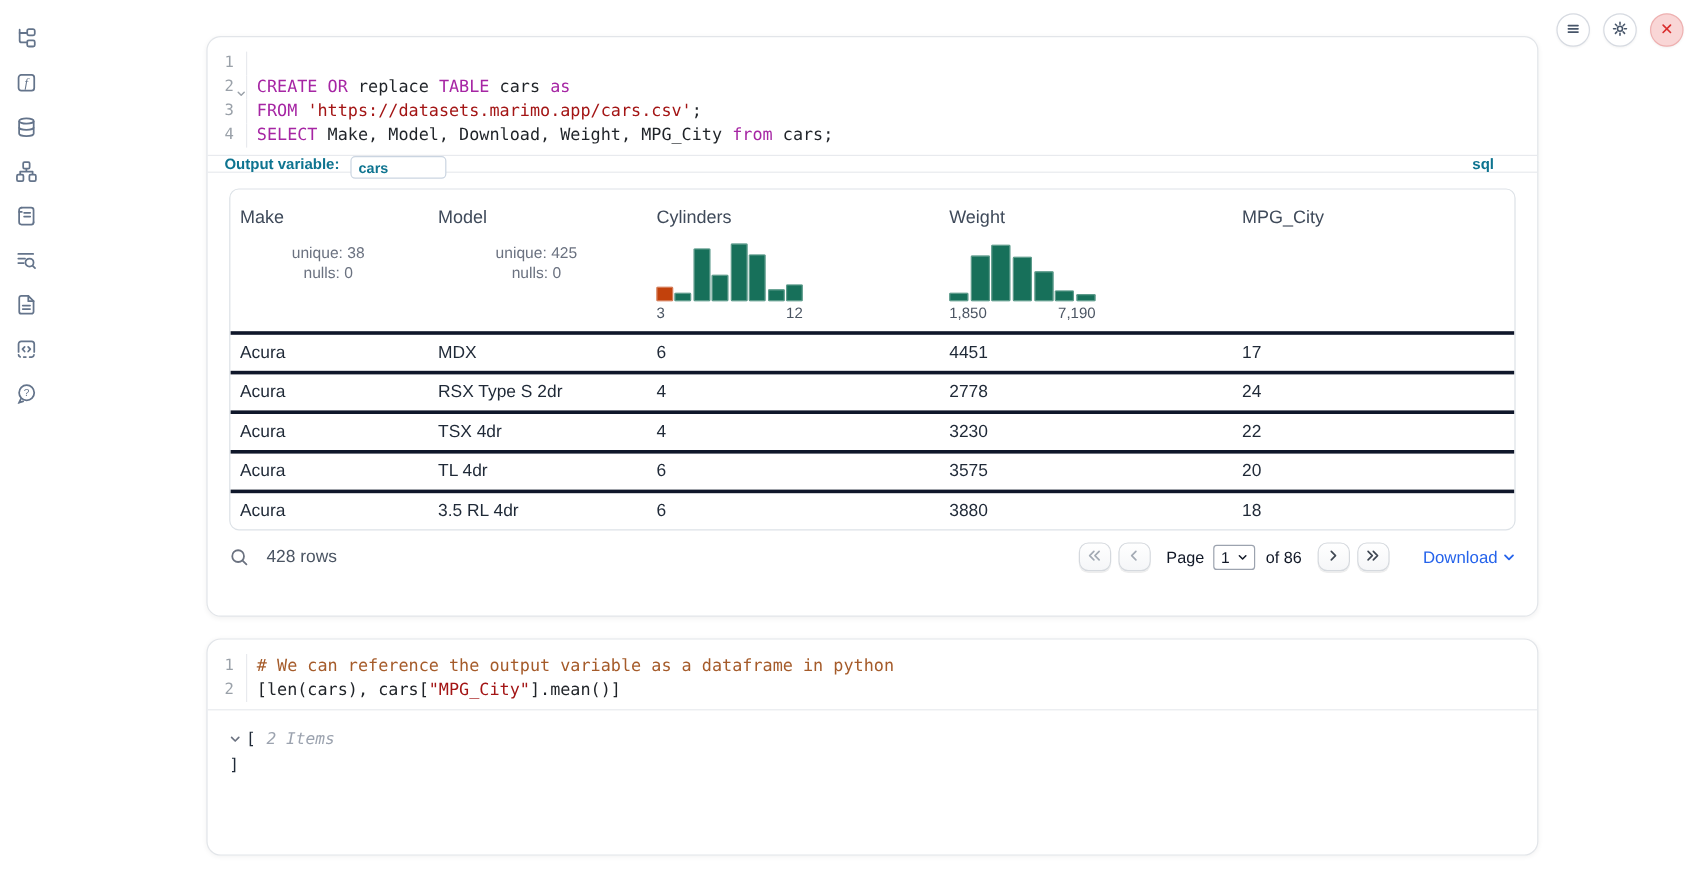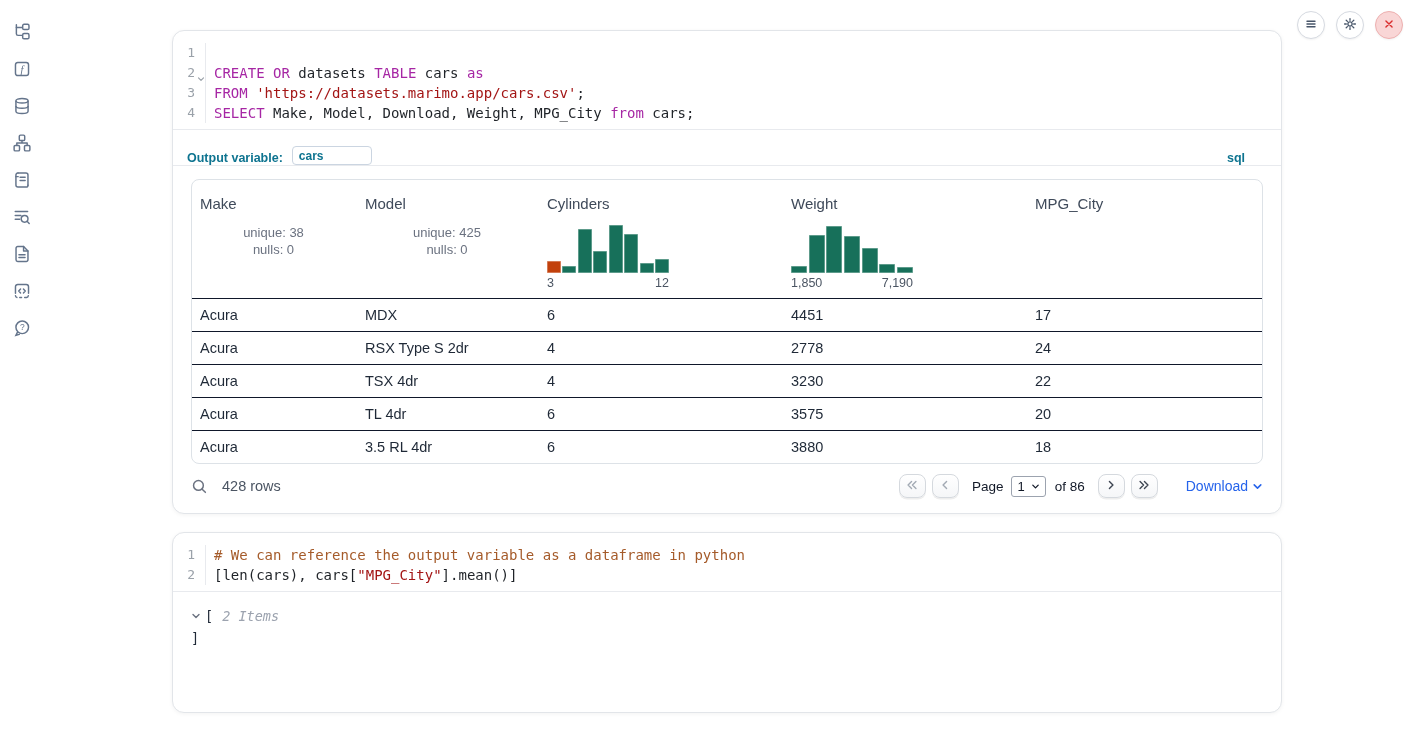--- a/index.html
+++ b/index.html
@@ -32,41 +32,41 @@
   .gutter { flex:none; width:33px; text-align:right; padding-right:10px; color:#9aa1a9;
     font-size:13px; border-right:1px solid #e8eaee; position:relative; }
   .gutter .fold { position:absolute; right:0px; top:6px; }
   .code { padding-left:8px; white-space:pre; color:#1f2328; }
   .tok-comment { color:#a55b2a; }
   .tok-kw { color:#a626a4; }
   .tok-str { color:#a31515; }
   .tok-plain { color:#1f2328; }
 
   
-  .outvar-row { display:flex; align-items:flex-end; height:37px; padding:0 14px;
+  .outvar-row { display:flex; align-items:flex-start; height:15px; padding:0 14px;
     border-top:1px solid #e8eaee; border-bottom:1px solid #e8eaee; }
   .outvar-label { color:#0e7490; font-weight:bold; font-size:12.5px; }
   .outvar-input { margin-left:9px; width:80px; height:19px; border:1px solid #cbd5e1;
     border-radius:4px; padding:0 6px; font-size:12px; font-weight:bold; color:#0e7490;
     font-family:"Liberation Sans",sans-serif; }
   .lang-badge { margin-left:auto; margin-right:22px; color:#0e7490; font-weight:bold;
     font-size:12.5px; cursor:pointer; }
 
   
   .table-card { margin:13px 18px 0 18px; border:1px solid #dde2e7; border-radius:8px; overflow:hidden; }
   .tgrid { display:grid; grid-template-columns:165px 182px 244px 244px 1fr; }
   .th { padding:15px 10px 8px 8px; }
   .col-label { font-size:15px; color:#3f4a5a; }
   .col-stats { margin-top:12px; font-size:13px; color:#6b7280; line-height:17px;text-align:center; }
   .hist { margin-top:9px; width:122px; }
   .hist-bars { display:flex; align-items:flex-end; gap:1.5px; height:52px; }
   .hist-bar { flex:1; border-radius:1px; box-shadow:inset 0 0 0 1px rgba(255,255,255,.3); }
   .hist-axis { display:flex; justify-content:space-between; margin-top:3px;
     font-size:12.5px; color:#4b5563; }
-  .trow { height:33px; border-top:1px solid #0f172a; align-items:center; cursor:default; }
+  .trow { height:33px; border-top:3px solid #0f172a; align-items:center; cursor:default; }
   .td { padding-left:8px; font-size:14.5px; color:#1f2937; }
 
   
   .table-footer { margin:2px 18px 0 18px; height:40px; display:flex; align-items:center; }
   .rows-label { margin-left:14px; font-size:14.5px; color:#4b5563; }
   .pager { margin-left:auto; display:flex; align-items:center; }
   .pg-btn { width:27px; height:24px; border:1px solid #d5d9de; border-radius:8px;
     background:linear-gradient(#ffffff,#f5f6f8); box-shadow:0 1.5px 0 rgba(0,0,0,.07);
     display:flex; align-items:center; justify-content:center; cursor:pointer; }
   .pg-btn.disabled { color:#a3aab4; }
@@ -163,21 +163,21 @@
 
 <section class="cell" id="cell-sql">
   <div class="code-editor" id="sql-code">
       <div class="code-line">
         <div class="gutter">1</div>
       </div>
       <div class="code-line">
         <div class="gutter">2<span class="fold"><svg width="8" height="8" viewBox="0 0 8 8" fill="none" stroke="#9aa1a9" stroke-width="1.2" stroke-linecap="round" stroke-linejoin="round">
               <path d="M1.5 2.8L4 5.3l2.5-2.5"></path>
             </svg></span></div>
-        <div class="code"><span class="tok-kw">CREATE</span><span class="tok-plain"> </span><span class="tok-kw">OR</span><span class="tok-plain"> datasets </span><span class="tok-kw">TABLE</span><span class="tok-plain"> cars </span><span class="tok-kw">as</span></div>
+        <div class="code"><span class="tok-kw">CREATE</span><span class="tok-plain"> </span><span class="tok-kw">OR</span><span class="tok-plain"> replace </span><span class="tok-kw">TABLE</span><span class="tok-plain"> cars </span><span class="tok-kw">as</span></div>
       </div>
       <div class="code-line">
         <div class="gutter">3</div>
         <div class="code"><span class="tok-kw">FROM</span><span class="tok-plain"> </span><span class="tok-str">'https://datasets.marimo.app/cars.csv'</span><span class="tok-plain">;</span></div>
       </div>
       <div class="code-line">
         <div class="gutter">4</div>
         <div class="code"><span class="tok-kw">SELECT</span><span class="tok-plain"> Make, Model, Download, Weight, MPG_City </span><span class="tok-kw">from</span><span class="tok-plain"> cars;</span></div>
       </div>
     </div>

